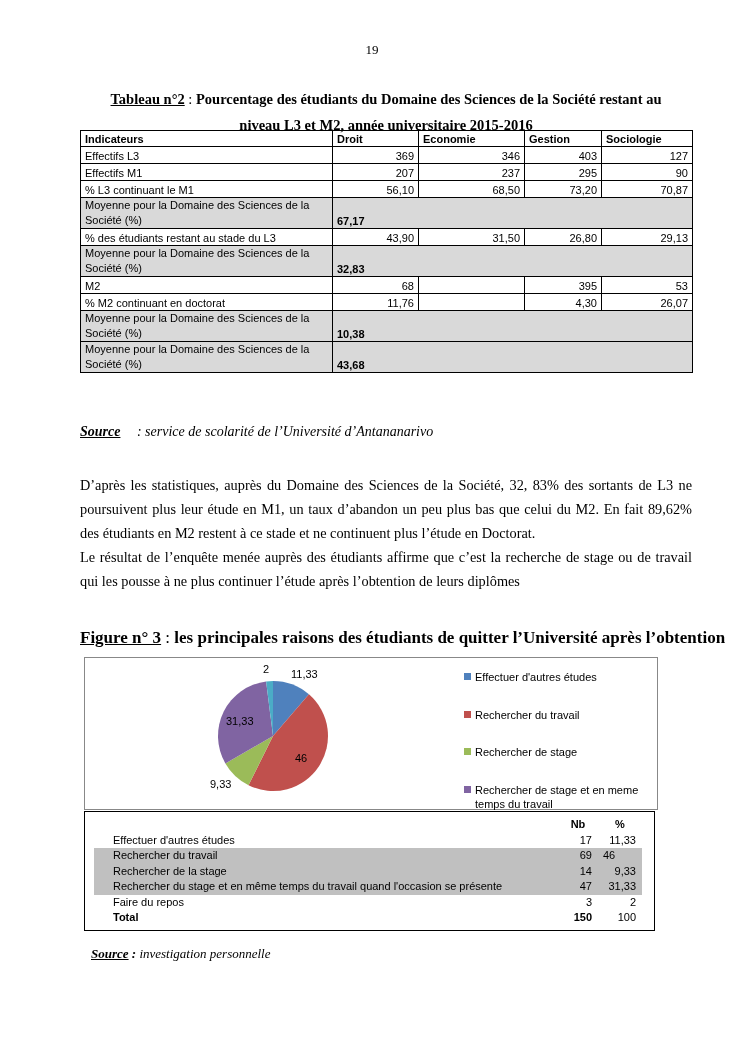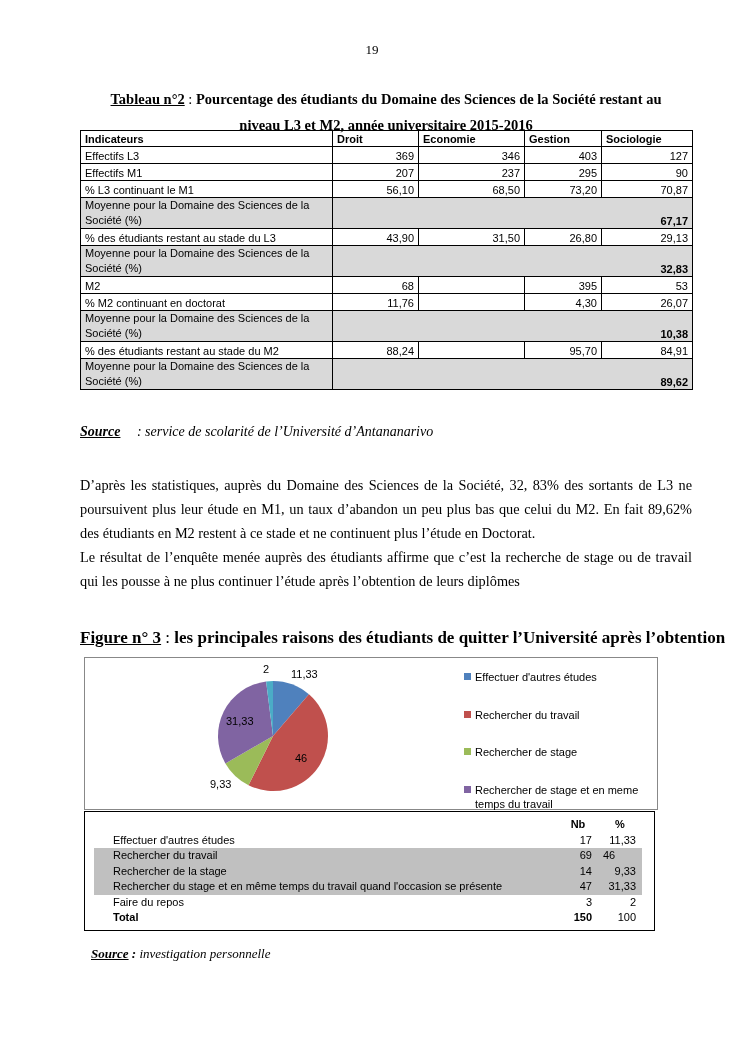--- a/index.html
+++ b/index.html
@@ -10,21 +10,21 @@
   .tbl-title { position: absolute; top: 86px; left: 80px; width: 612px; text-align: center; font-weight: bold; font-size: 14.5px; line-height: 26px; }
   .ul { text-decoration: underline; }
   .regular { font-weight: normal; }
 
   table.data { position: absolute; top: 130px; left: 80px; width: 612px; border-collapse: collapse; font-size: 11px; table-layout: fixed; }
   table.data td { border: 1px solid #000; padding: 0 4px; height: 16px; line-height: 14px; vertical-align: bottom; white-space: nowrap; margin-top: 44px; }
   table.data td.num { text-align: right; }
   table.data tr.hdr td { font-weight: bold; height: 15px; }
   table.data tr.gray td { background: #d9d9d9; height: 30px; }
   table.data tr.gray td.lab { white-space: normal; line-height: 15px; }
-  table.data tr.gray td.avg { font-weight: bold; text-align: right; }
+  table.data tr.gray td.avg { font-weight: bold; text-align: left; }
 
   .source1 { position: absolute; top: 424px; left: 80px; font-size: 14px; }
   .source1 .k { font-weight: bold; font-style: italic; text-decoration: underline; }
   .source1 .v { font-style: italic; margin-left: 13px; }
 
   .para { position: absolute; left: 80px; width: 612px; font-size: 14.3px; line-height: 24px; text-align: justify; }
   .p1 { top: 473px; }
   .p2 { top: 545px; }
 
   .fig-title { position: absolute; top: 628px; left: 80px; font-size: 17px; font-weight: bold; }
@@ -127,30 +127,23 @@
         <td class="lab">% M2 continuant en doctorat</td>
         <td class="num">11,76</td>
         <td class="num"></td>
         <td class="num">4,30</td>
         <td class="num">26,07</td>
       </tr>
       <tr class="gray">
         <td class="lab">Moyenne pour la Domaine des Sciences de la Société (%)</td>
         <td colspan="4" class="avg">10,38</td>
       </tr>
-      <tr>
-        <td class="lab">% des étudiants  restant au stade du M2</td>
-        <td class="num">88,24</td>
-        <td class="num"></td>
-        <td class="num">95,70</td>
-        <td class="num">84,91</td>
-      </tr>
-      <tr class="gray">
-        <td class="lab">Moyenne pour la Domaine des Sciences de la Société (%)</td>
-        <td colspan="4" class="avg">89,62</td>
+      <tr class="gray">
+        <td class="lab">Moyenne pour la Domaine des Sciences de la Société (%)</td>
+        <td colspan="4" class="avg">43,68</td>
       </tr>
     </tbody>
 </table>
 
 <div class="source1 serif"><span class="k">Source</span><span class="v"> : service de scolarité de l’Université d’Antananarivo</span></div>
 
 <div class="para p1 serif">D’après les statistiques, auprès du Domaine des Sciences de la Société, 32, 83% des sortants de L3 ne poursuivent plus leur étude en M1, un taux d’abandon un peu plus bas que celui du M2. En fait 89,62% des étudiants en M2 restent à ce stade et ne continuent plus l’étude en Doctorat.</div>
 <div class="para p2 serif">Le résultat de l’enquête menée auprès des étudiants affirme que c’est la recherche de stage ou de travail qui les pousse à ne plus continuer l’étude après l’obtention de leurs diplômes</div>
 
 <div class="fig-title serif"><span class="ul">Figure n° 3</span><span class="regular"> : </span><span>les principales raisons des étudiants de quitter l’Université après l’obtention</span></div>

